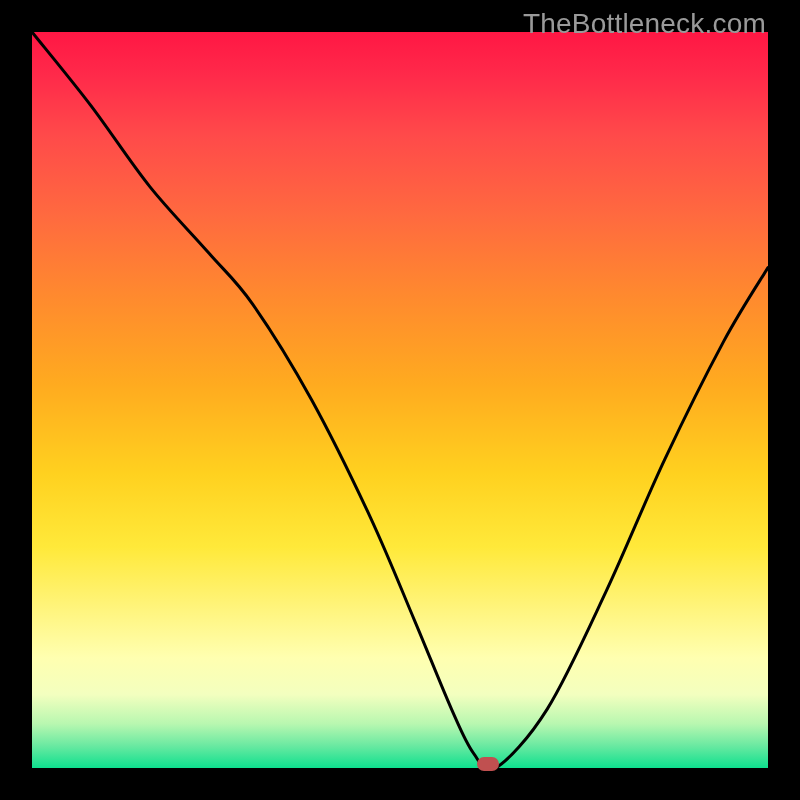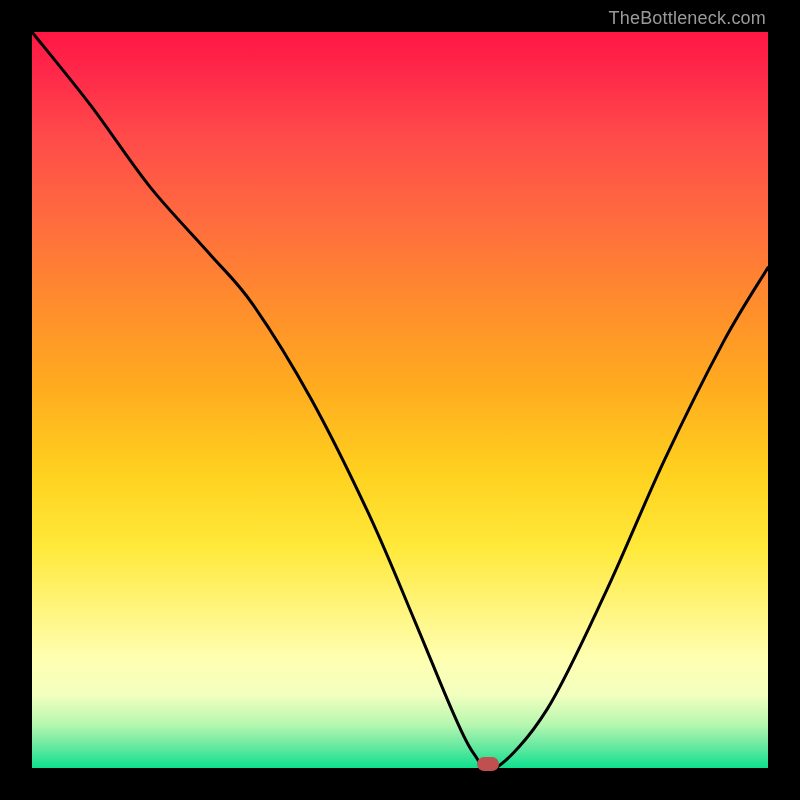--- a/index.html
+++ b/index.html
@@ -62,21 +62,21 @@
     height: 14px;
     border-radius: 7px;
     background: #c05050;
     transform: translate(-50%, -50%);
   }
   .attribution {
     position: absolute;
     top: 8px;
     right: 34px;
     color: #9a9a9a;
-    font-size: 18px;
+    font-size: 28px;
     font-weight: 500;
     letter-spacing: 0.2px;
   }
 </style>
 </head>
 <body>
 
 <div class="frame">
 
   <div class="plot-area">

